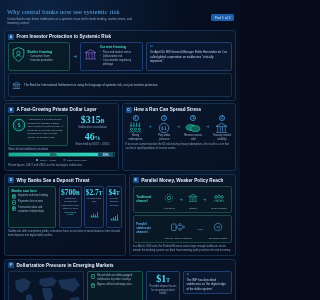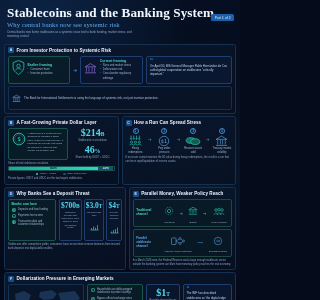--- a/index.html
+++ b/index.html
@@ -92,21 +92,20 @@
   .ci { width:4.5px; height:4.5px; border:.5px solid #2a7f72; border-radius:1px; flex:0 0 auto;
     display:flex; align-items:center; justify-content:center; color:#46d6c0; font-size:3px; }
   .grid2 { display:grid; grid-template-columns:1fr 1fr; gap:3px; }
 </style>
 </head>
 <body>
 
 <div class="page">
 
   <div class="hdr">
-    <div class="title">Stablecoins and the Banking System</div>
     <div class="subtitle">Why central banks now see systemic risk</div>
     <div class="deck">Central banks now frame stablecoins as a systemic issue tied to bank funding, market stress, and monetary control.</div>
     <div class="partbadge">Part 1 of 2</div>
   </div>
 
   <div class="panel" style="margin-top:2px;">
     <div class="phead">
       <div class="pbadge">A</div>
       <div class="ptitle">From Investor Protection to Systemic Risk</div>
     </div>
@@ -175,21 +174,21 @@
             <svg width="14" height="14" viewBox="0 0 24 24">
                 <circle cx="12" cy="12" r="10" fill="none" stroke="#2fd4c0" stroke-width="1.4"></circle>
                 <circle cx="12" cy="12" r="7.3" fill="none" stroke="#1f8f80" stroke-width=".8"></circle>
                 <text x="12" y="16" font-size="10" fill="#2fd4c0" text-anchor="middle" font-family="DejaVu Sans">$</text>
               </svg>
           </span>
           <div style="font-size:2.45px;color:#9fb6d2;line-height:1.45;">A stablecoin is a cryptocurrency designed to maintain a stable value relative to a fiat currency. It functions as a private IOU worth $1 backed by reserves that include US Treasury bills.</div>
         </div>
         <div style="flex:0 0 44px;">
           <div class="stat">
-            <div class="big"><span>$214</span><span class="u">B</span></div>
+            <div class="big"><span>$315</span><span class="u">B</span></div>
             <div class="cap">Stablecoins in circulation</div>
           </div>
           <div class="stat" style="margin-top:2px;">
             <div class="big"><span>46</span><span class="u">%</span></div>
             <div class="cap">Share held by USDT + USDC</div>
           </div>
         </div>
       </div>
       <div class="barwrap">
         <div class="barlab">Share of total stablecoin circulation</div>
@@ -295,21 +294,21 @@
               </li>
           </ul>
         </div>
         <div style="display:flex;gap:2px;flex:1;">
           <div class="card blue stat" style="padding:2px 1px;">
             <div class="big" style="font-size:7.5px"><span>$700</span><span class="u">B</span></div>
             <div class="cap" style="font-size:2.3px">Estimated deposits that stablecoins could attract by 2030</div>
             <div style="font-size:2.3px;color:#46d6c0;margin-top:1px;">US banking sector</div>
           </div>
           <div class="card blue stat" style="padding:2px 1px;">
-            <div class="big" style="font-size:7.5px"><span>$3.0</span><span class="u">T</span></div>
+            <div class="big" style="font-size:7.5px"><span>$2.7</span><span class="u">T</span></div>
             <div class="cap" style="font-size:2.3px">US 2030 base case</div>
             <span><svg width="9" height="7" viewBox="0 0 18 14">
                   <path d="M1 12 H17 M3 12 V8 M7 12 V5 M11 12 V7 M15 12 V2" stroke="#2fd4c0" stroke-width="1.3"></path>
                 </svg></span>
           </div>
           <div class="card blue stat" style="padding:2px 1px;">
             <div class="big" style="font-size:7.5px"><span>$4</span><span class="u">T</span></div>
             <div class="cap" style="font-size:2.3px">US high-adoption scenario</div>
             <span><svg width="9" height="7" viewBox="0 0 18 14">
                   <path d="M1 12 H17 M3 12 V9 M7 12 V6 M11 12 V4 M15 12 V1" stroke="#2fd4c0" stroke-width="1.3"></path>

